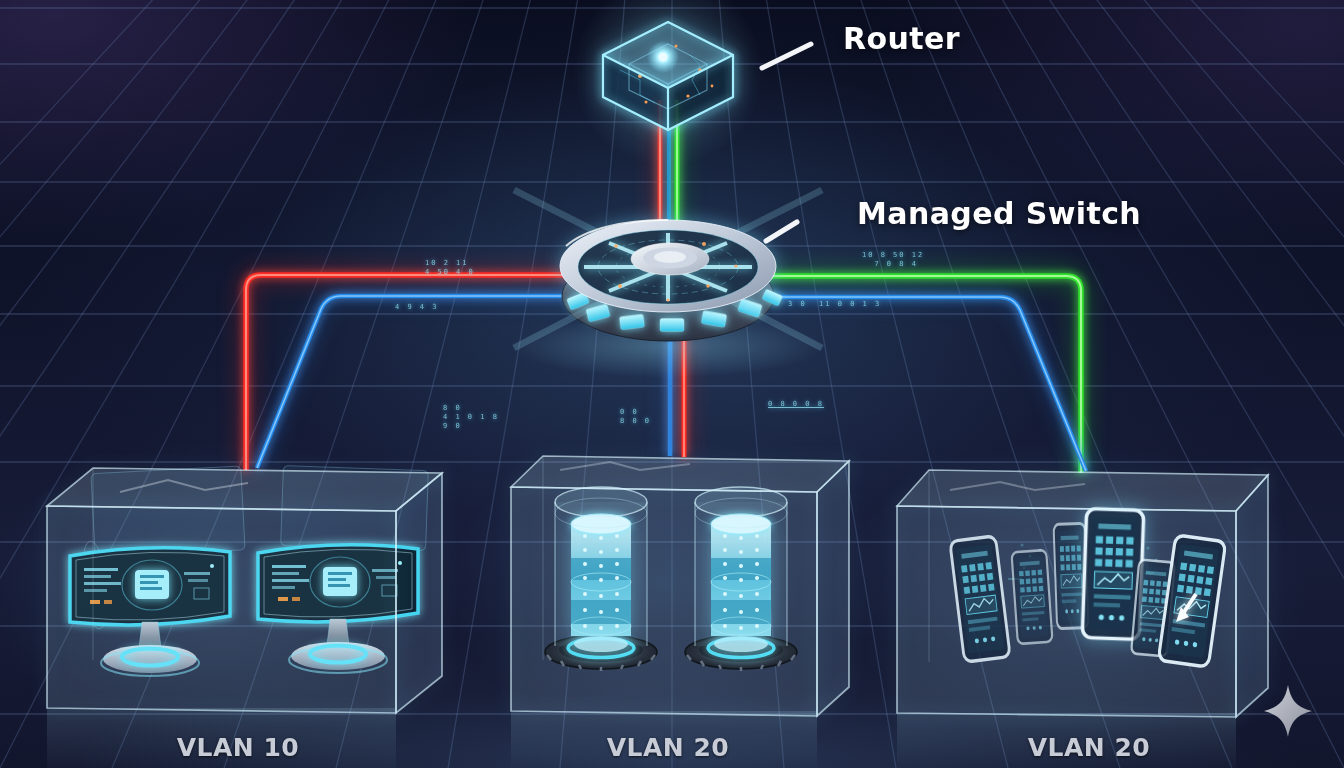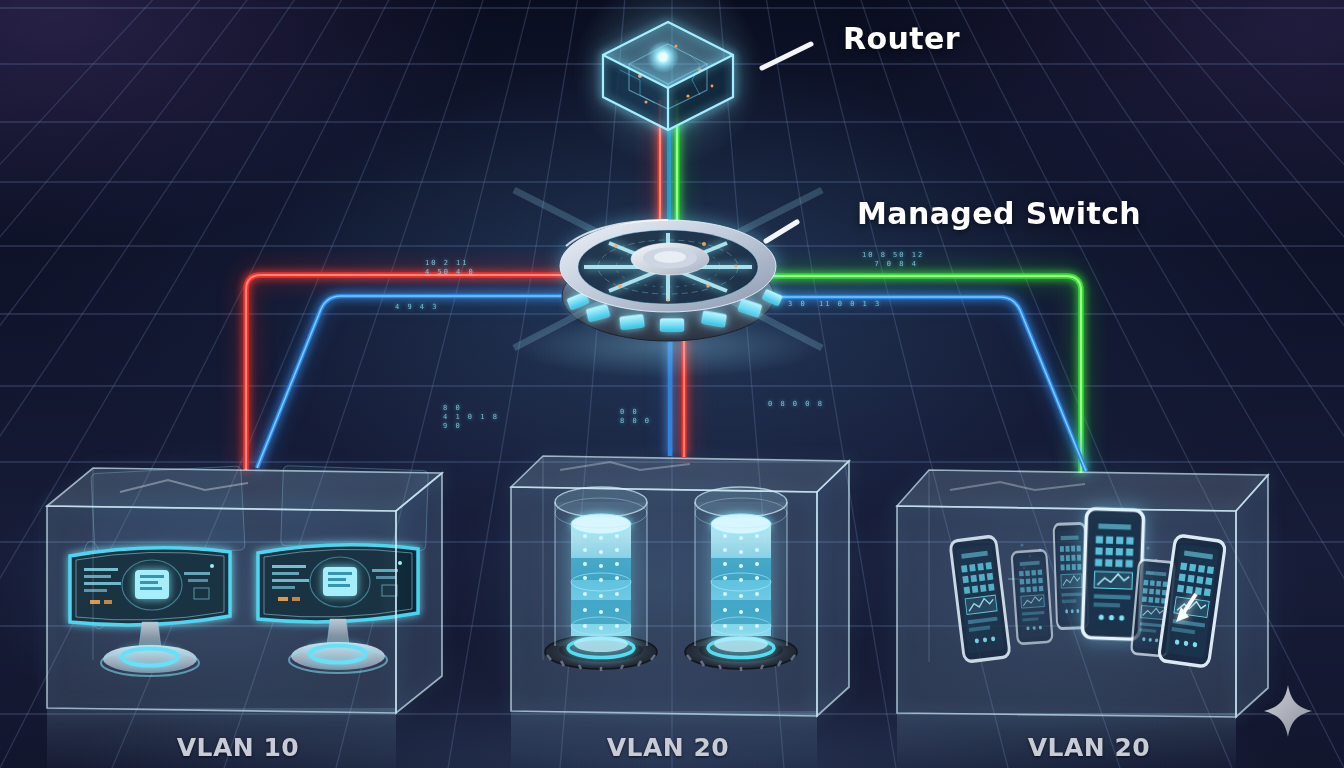--- a/index.html
+++ b/index.html
@@ -429,17 +429,17 @@
 
 <div class="readout" style="left:862px;top:251px;">10 8 50 12
   7 0 8 4</div>
 <div class="readout" style="left:788px;top:300px;text-align:center;">3 0  11 0 0 1 3</div>
 <div class="readout" style="left:385px;top:259px;margin-left:40px;">10 2 11
 4 50 4 0</div>
 <div class="readout" style="left:395px;top:303px;">4 9 4 3</div>
 <div class="readout" style="left:443px;top:404px;">8 0
 4 1 0 1 8
 9 0</div>
-<div class="readout" style="left:768px;top:400px;">0 8 0 0 8</div>
+<div class="readout" style="left:768px;top:400px;text-decoration:underline;">0 8 0 0 8</div>
 <div class="readout" style="left:620px;top:384px;margin-top:24px;">0 0
 8 0 0</div>
 
 </div>
 
 </body></html>

